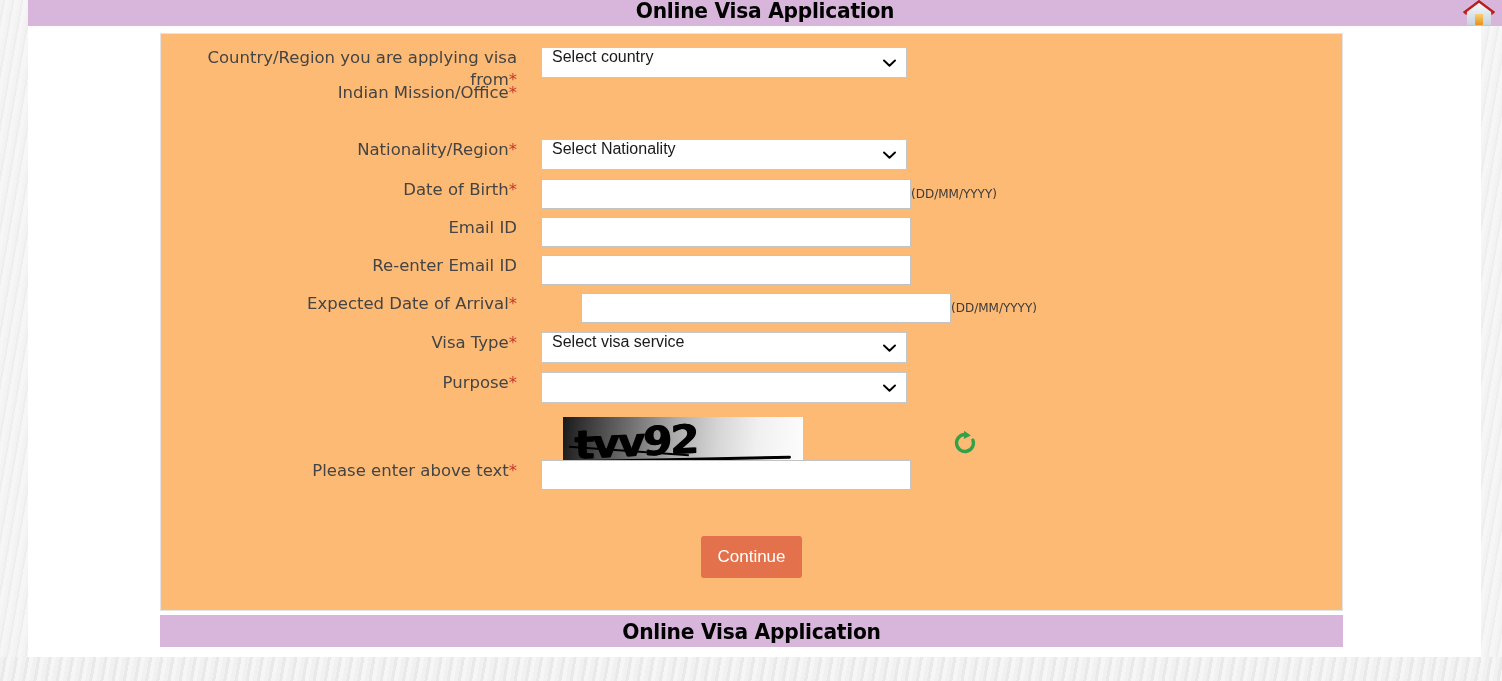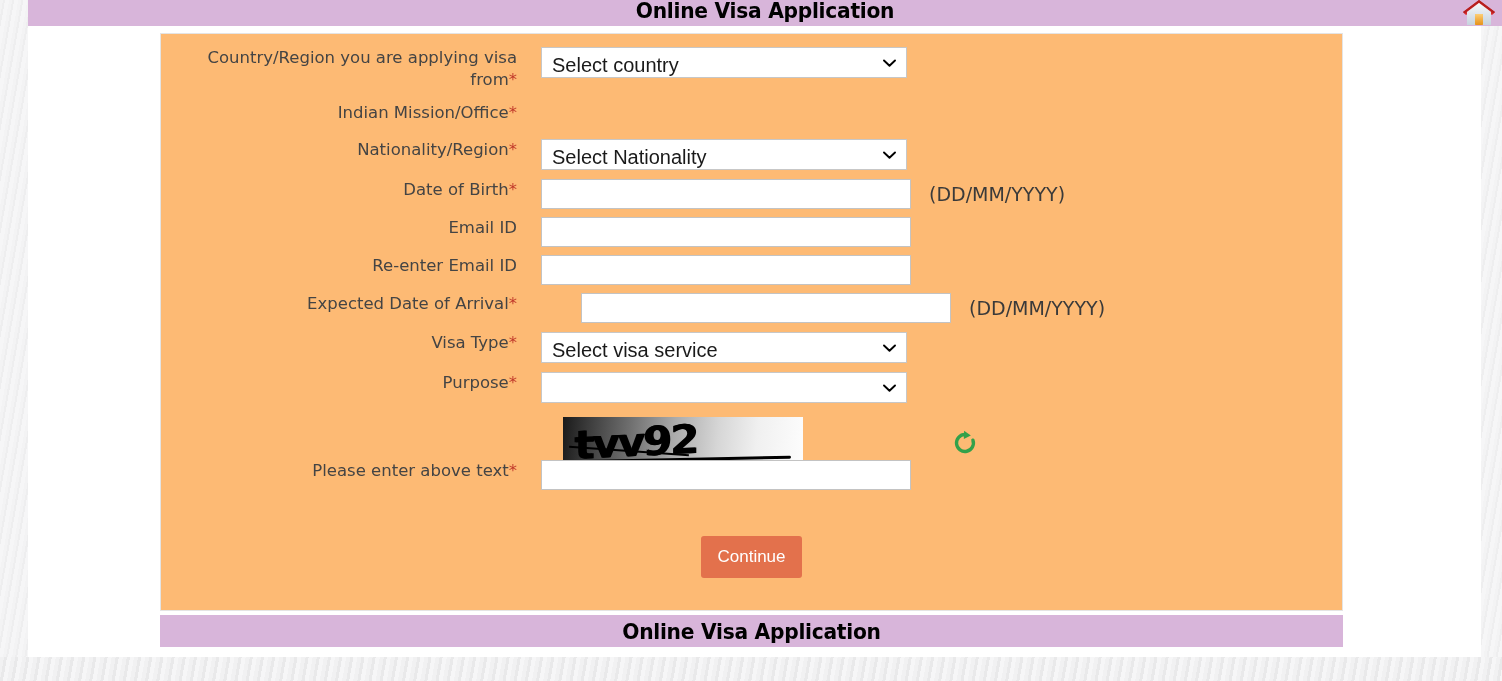--- a/index.html
+++ b/index.html
@@ -113,23 +113,23 @@
   }
 
   
   .select {
     position: relative;
     width: 366px;
     height: 31px;
     border: 1px solid #c7c7c7;
     background: #ffffff;
     display: flex;
-    align-items: flex-end;
+    align-items: flex-start;
     padding-left: 10px;
-    font-size: 20px;
+    font-size: 16px;
     color: #1a1a1a;
     font-family: "Liberation Sans", "DejaVu Sans", sans-serif;
     cursor: default;
   }
   .select .chev {
     position: absolute;
     right: 10px;
     top: 50%;
     transform: translateY(-50%);
     width: 13px;
@@ -141,22 +141,21 @@
   .input {
     width: 370px;
     height: 28px;
     border: 1px solid #c3c3c3;
     background: #ffffff;
   }
   .input.tall { height: 30px; }
 
   
   .hint {
-    margin-left: 18px;
-    font-size: 19px;
+    font-size: 12px;
     color: #3a3a3a;
     line-height: 28px;
     white-space: nowrap;
     font-family: "DejaVu Sans", "Liberation Sans", sans-serif;
   }
 
   
   .captcha-wrap {
     position: absolute;
     left: 402px;
@@ -320,21 +319,21 @@
           <span>Select country</span>
           <span class="chev">
             <svg viewBox="0 0 13 8" width="13" height="8">
                 <path d="M1 1.5 L6.5 6.8 L12 1.5" stroke="#000" stroke-width="1.9" fill="none" stroke-linecap="round" stroke-linejoin="round"></path>
               </svg>
           </span>
         </div>
       </div>
     </div>
 
-    <div class="row" style="top:68px;">
+    <div class="row" style="top:48px;">
       <div class="label"><span>Indian Mission/Office</span><span class="star">*</span></div>
     </div>
 
     <div class="row" style="top:105px;">
       <div class="label"><span>Nationality/Region</span><span class="star">*</span></div>
       <div class="field">
         <div class="select">
           <span>Select Nationality</span>
           <span class="chev">
             <svg viewBox="0 0 13 8" width="13" height="8">

